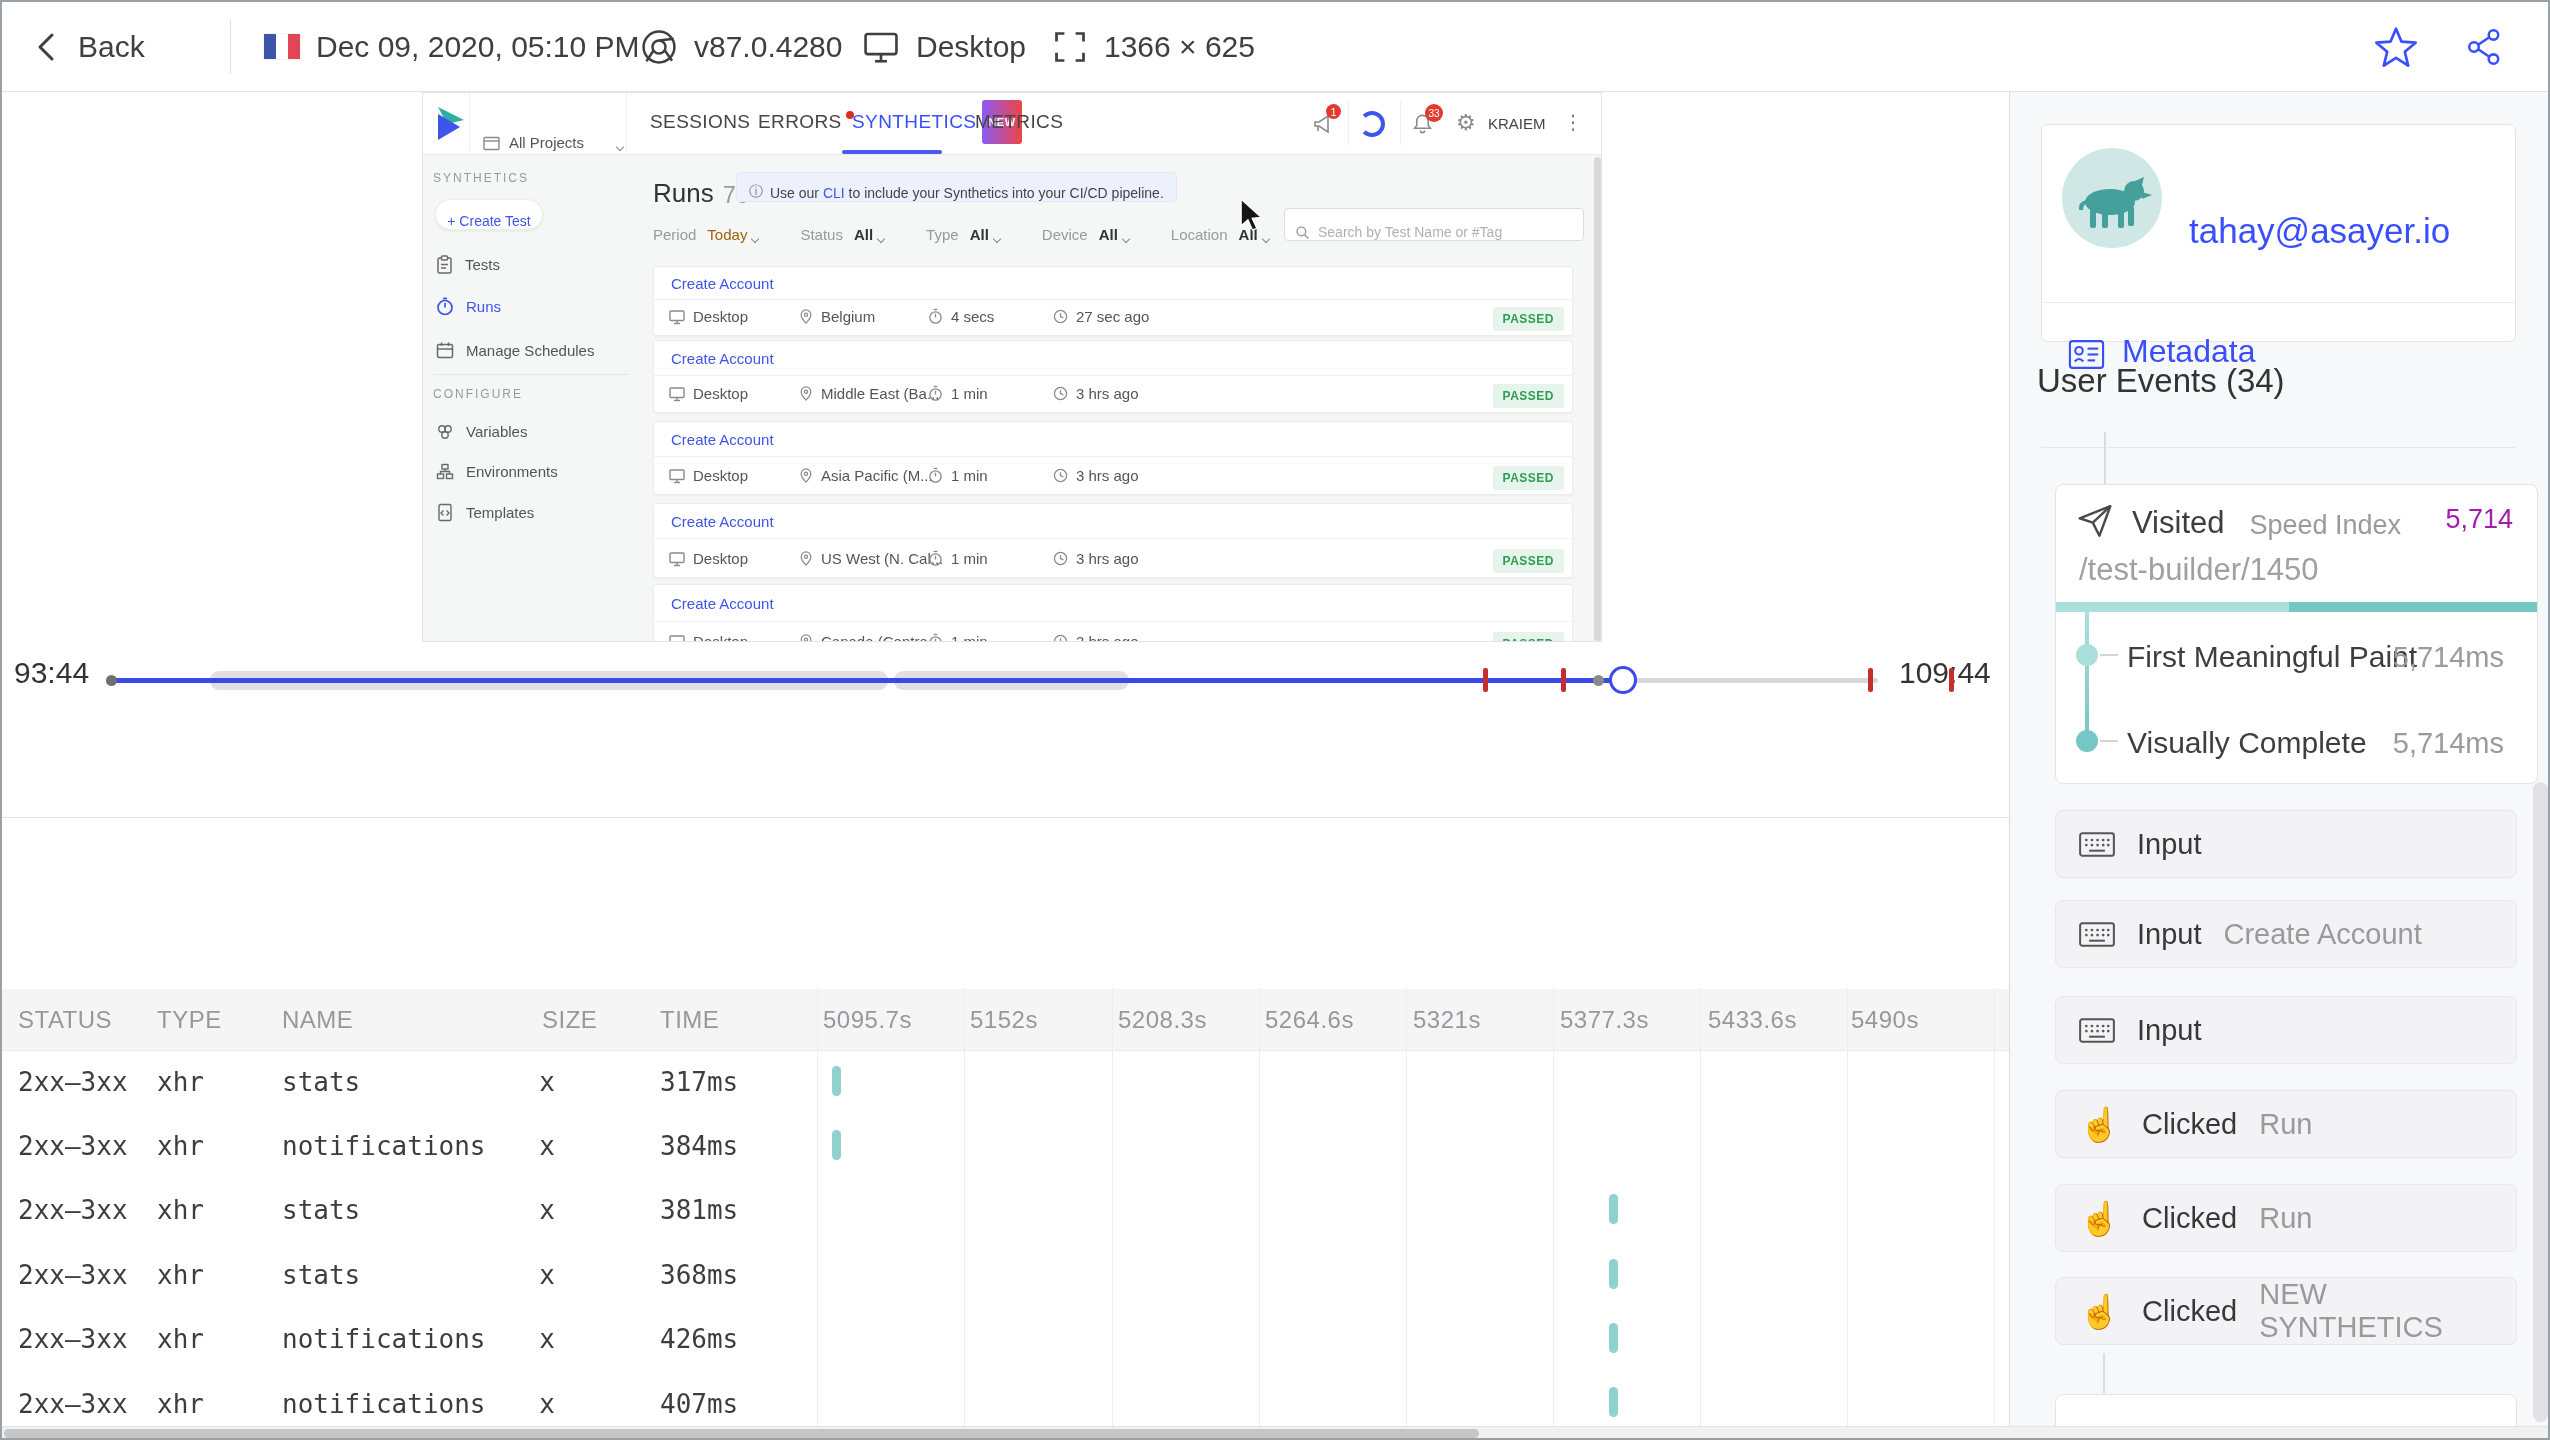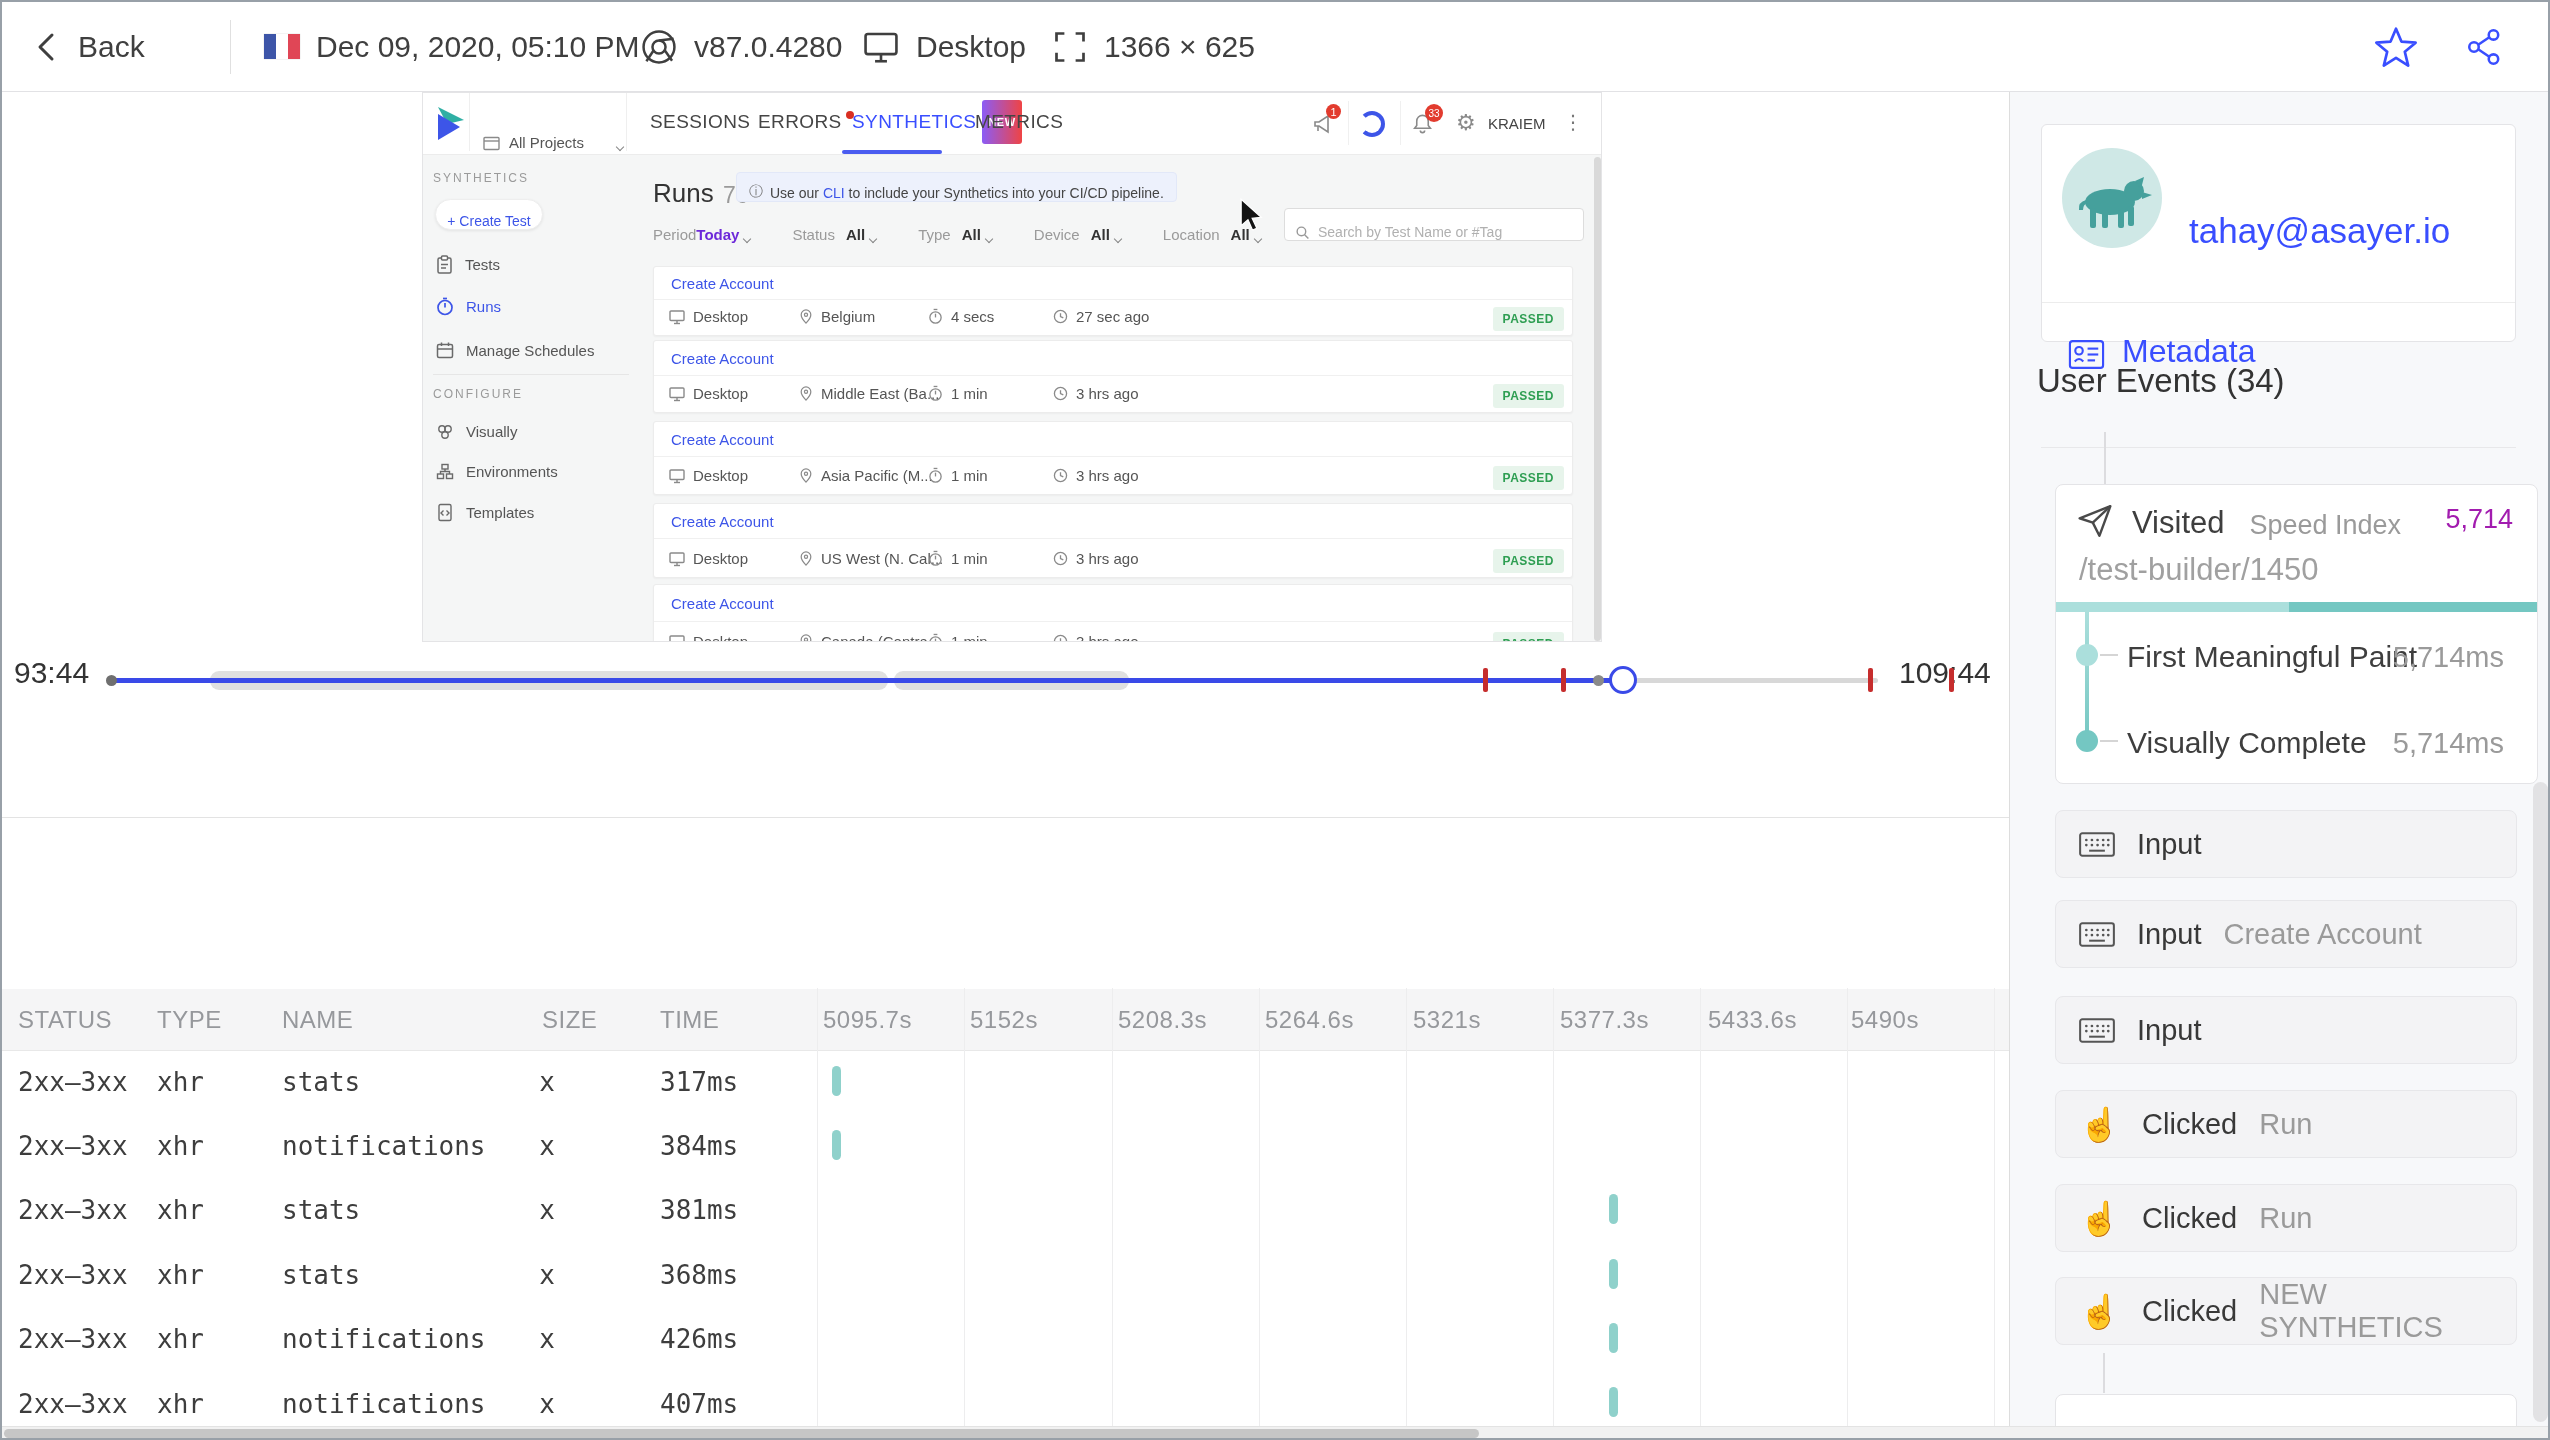--- a/index.html
+++ b/index.html
@@ -205,21 +205,21 @@
       <span>Manage Schedules</span>
     </div>
     <div class="a" style="left:10px;top:281px;width:196px;height:1px;background:#e6e6e6"></div>
     <div class="a" style="left:10px;top:294px;font-size:12px;letter-spacing:2px;color:#9a9a9a">CONFIGURE</div>
     <div class="appside-item" style="left:13px;top:330px">
       <svg width="18" height="16" viewBox="0 0 18 16" fill="none" stroke="#6a6a6a" stroke-width="1.4">
           <circle cx="6" cy="5" r="3.2"></circle>
           <circle cx="12" cy="5" r="3.2"></circle>
           <circle cx="9" cy="11" r="3.2"></circle>
         </svg>
-      <span>Visually</span>
+      <span>Variables</span>
     </div>
     <div class="appside-item" style="left:13px;top:370px">
       <svg width="18" height="17" viewBox="0 0 18 17" fill="none" stroke="#6a6a6a" stroke-width="1.4">
           <rect x="6" y="1.5" width="6" height="4.5"></rect>
           <rect x="1.5" y="11" width="6" height="4.5"></rect>
           <rect x="10.5" y="11" width="6" height="4.5"></rect>
           <path d="M9 6 v2.5 M4.5 11 v-2.5 h9 v2.5"></path>
         </svg>
       <span>Environments</span>
     </div>
@@ -233,21 +233,21 @@
 
     <span class="a" style="left:230px;top:85px;font-size:26px;color:#333">Runs</span>
     <span class="a" style="left:300px;top:89px;font-size:23px;color:#9a9a9a">76</span>
     <div class="a f" style="left:313px;top:79px;height:30px;background:#edf1fc;border:1px solid #e2e8f8;border-radius:4px;padding:0 12px;gap:7px;font-size:14px;color:#444">
       <span style="color:#777">ⓘ</span>
       <span><span>Use our </span><span style="color:#3d55e8">CLI</span><span> to include your Synthetics into your CI/CD pipeline.</span></span>
     </div>
 
     <div class="a f" style="left:230px;top:126px;height:24px;gap:0;font-size:15px">
       <span style="color:#9a9a9a">Period</span>
-        <span style="color:#6d28d9;font-weight:bold;">Today</span>
+        <span style="color:#a16207;font-weight:normal;margin-left:11px">Today</span>
         <span class="chev s"></span>
       <span style="color:#9a9a9a;margin-left:42px">Status</span>
         <span style="color:#333;font-weight:bold;margin-left:11px">All</span>
         <span class="chev s"></span>
       <span style="color:#9a9a9a;margin-left:42px">Type</span>
         <span style="color:#333;font-weight:bold;margin-left:11px">All</span>
         <span class="chev s"></span>
       <span style="color:#9a9a9a;margin-left:42px">Device</span>
         <span style="color:#333;font-weight:bold;margin-left:11px">All</span>
         <span class="chev s"></span>

